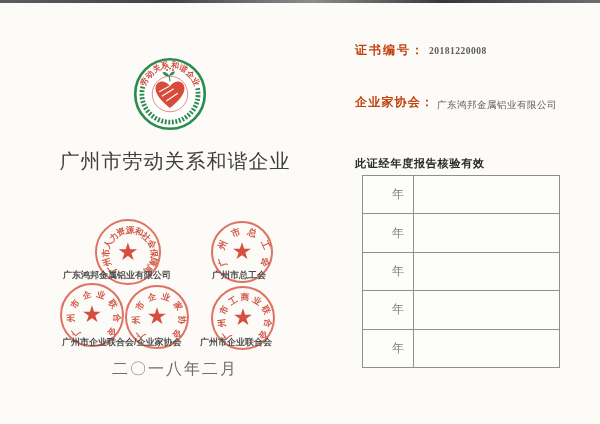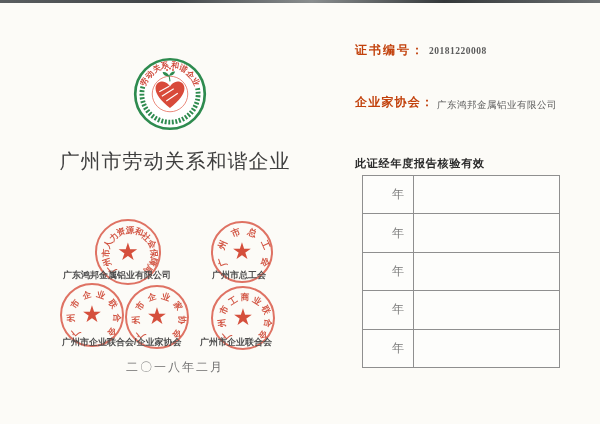--- a/index.html
+++ b/index.html
@@ -20,21 +20,21 @@
   .seal{position:absolute;box-sizing:border-box;border-radius:50%;
         border:2.5px solid rgba(214,76,58,.78);color:rgba(206,70,52,.92);
         font-weight:bold;z-index:1;}
   .seal .star{position:absolute;left:50%;top:50%;transform:translate(-50%,-54%);
         color:rgba(211,70,50,.95);line-height:1;}
   .arc-ch{position:absolute;font-weight:bold;line-height:1;white-space:pre;}
 
   .agency-label{position:absolute;font-size:9px;font-weight:bold;color:#4d4d4d;
         letter-spacing:0px;z-index:2;white-space:nowrap;}
   .date-line{position:absolute;left:25px;top:359px;width:300px;text-align:center;
-        font-size:12px;color:#6e6e6e;letter-spacing:2px;}
+        font-size:16px;color:#6e6e6e;letter-spacing:2px;}
 
   
   .field-label{position:absolute;font-size:12px;font-weight:bold;color:#c2410c;
         letter-spacing:2px;white-space:nowrap;}
   .field-value{position:absolute;font-family:"Liberation Serif",serif;font-size:9.5px;
         color:#5a5a5a;letter-spacing:.5px;white-space:nowrap;}
   .validity-title{position:absolute;left:355px;top:156px;font-size:11px;font-weight:bold;
         color:#2b2b2b;letter-spacing:.8px;}
   .year-table{position:absolute;left:362px;top:175px;width:198px;height:193px;
         border:1px solid #8f8f8f;display:flex;flex-direction:column;box-sizing:border-box;

